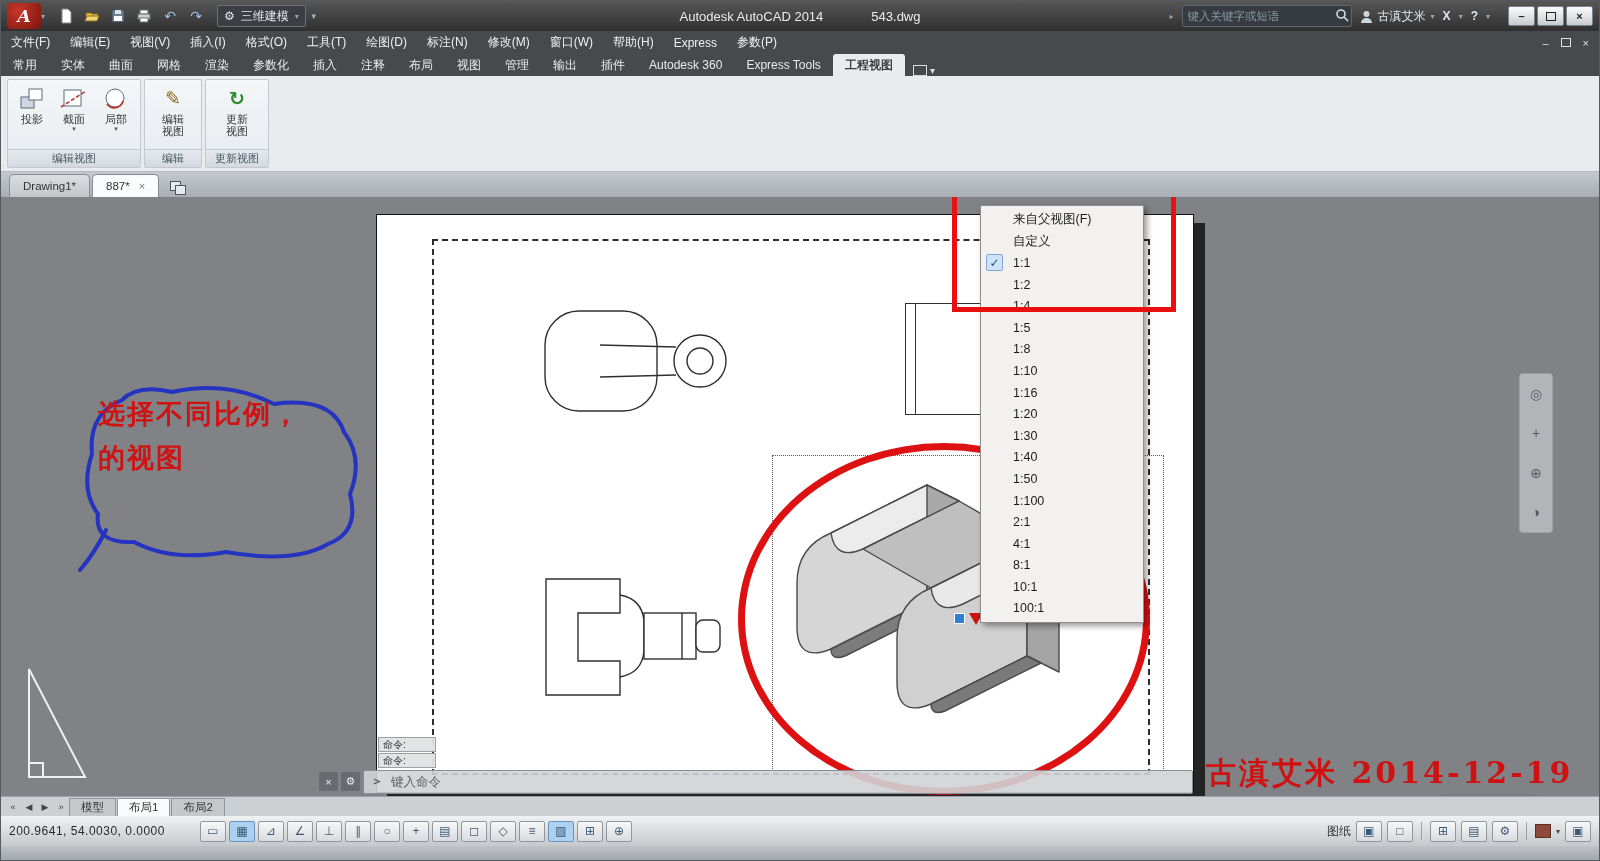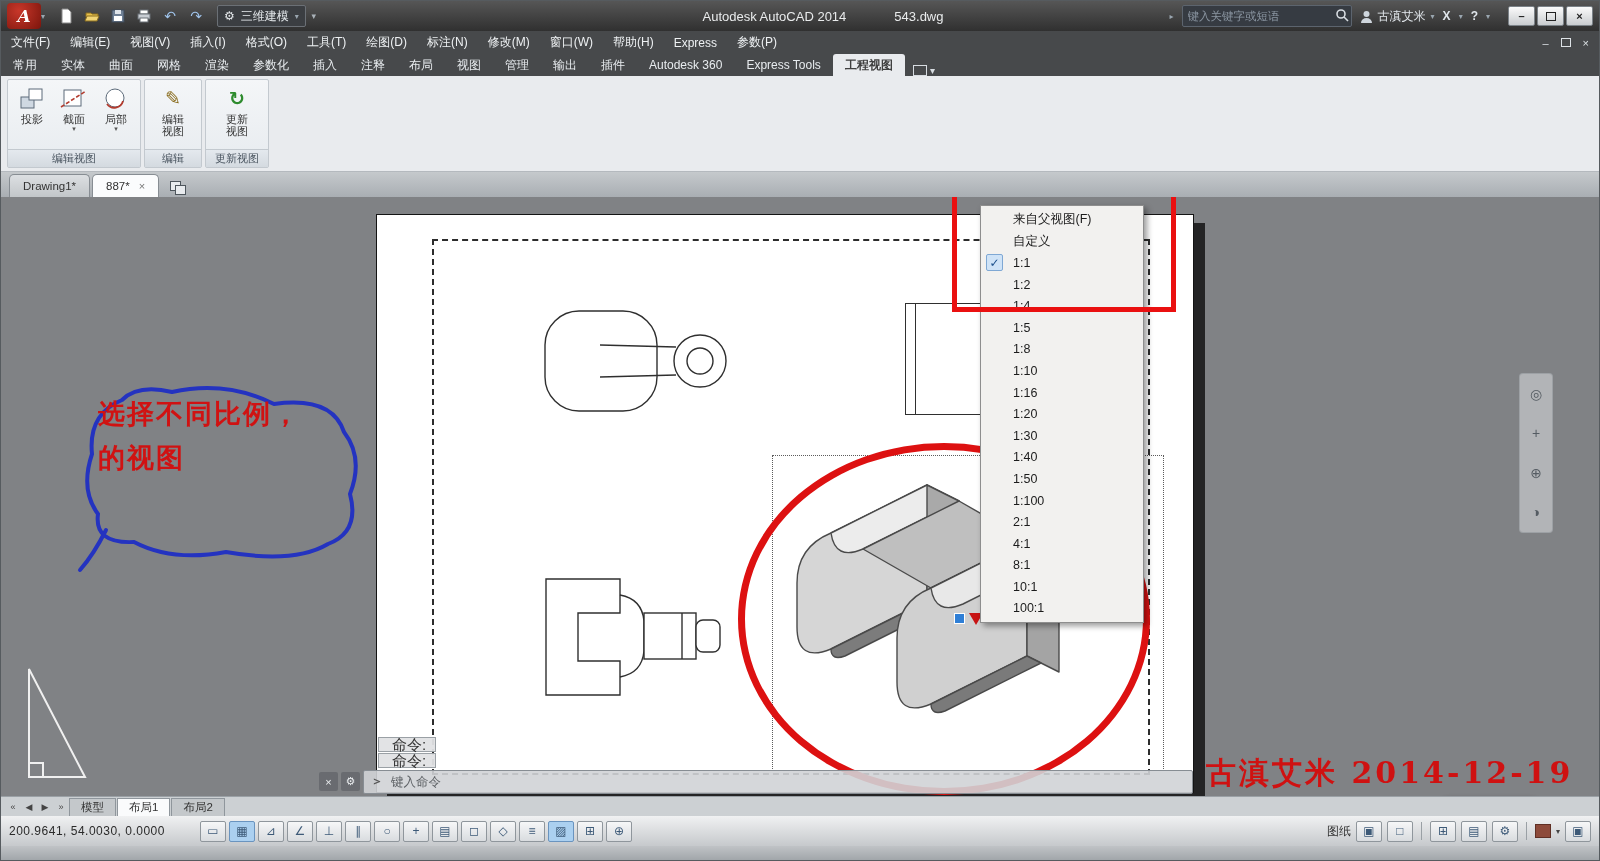--- a/index.html
+++ b/index.html
@@ -11,21 +11,21 @@
   #titlebar{top:0;height:30px;background:linear-gradient(#565656,#303030);display:flex;align-items:center;z-index:70;}
   .logo{width:34px;height:26px;margin-left:6px;border-radius:4px;background:radial-gradient(circle at 35% 30%,#c8372a,#7c150c);
         color:#fff;font:italic bold 17px "DejaVu Serif",serif;display:flex;align-items:center;justify-content:center;}
   .qat{display:flex;align-items:center;gap:4px;margin-left:10px;}
   .qat-btn{width:22px;height:20px;display:flex;align-items:center;justify-content:center;border-radius:2px;}
   .qat-glyph{color:#9fc3ea;font-size:14px;line-height:1;}
   .ws-select{margin-left:10px;height:20px;display:flex;align-items:center;gap:6px;padding:0 6px;
              background:#3b3e42;border:1px solid #6b7076;border-radius:2px;color:#e3e7ea;font-size:12px;}
   .ws-extra{width:16px;height:20px;display:flex;align-items:center;justify-content:center;color:#aab2b9;font-size:9px;}
   .title-center{position:absolute;left:50%;transform:translateX(-50%);top:0;height:30px;display:flex;align-items:center;gap:48px;
-                color:#e9ebec;font-size:13px;white-space:nowrap;margin-left:23px;}
+                color:#e9ebec;font-size:13px;white-space:nowrap;}
   .tb-right{position:absolute;right:6px;top:0;height:30px;display:flex;align-items:center;gap:8px;}
   .search-box{width:168px;height:20px;background:#363b42;border:1px solid #5c646e;border-radius:2px;display:flex;align-items:center;}
   .search-box input{flex:1;background:transparent;border:0;outline:none;color:#cfd6dd;font-size:11.5px;padding:0 5px;min-width:0;}
   .search-box input::placeholder{color:#8b96a2;}
   .mini-ic{color:#dfe5ea;font-size:12px;line-height:1;}
   .tb-caret{color:#9aa6b0;font-size:8px;}
   .signin{display:flex;align-items:center;gap:5px;color:#e4e9ee;font-size:12px;}
   .winbtns{display:flex;gap:2px;margin-left:10px;}
   .winbtn{width:25px;height:18px;border:1px solid #7b8288;border-radius:2px;background:linear-gradient(#fbfbfb,#c9cccf);
           display:flex;align-items:center;justify-content:center;color:#222;font-size:11px;font-weight:bold;}
@@ -89,21 +89,21 @@
             font-size:12px;font-weight:bold;color:#1a4e8a;}
   .mi.checked .mi-check{background:#cfe3f7;border:1px solid #7fa8d4;border-radius:2px;box-sizing:border-box;}
 
   
   #annotation{position:absolute;left:75px;top:165px;width:292px;height:222px;z-index:8;}
   #annotation svg{position:absolute;left:0;top:0;}
   #annotation .ann-text{position:absolute;left:22px;top:30px;font-size:27px;line-height:44px;color:#d01212;letter-spacing:2px;font-weight:bold;}
 
   
   .cmd-hist{position:absolute;left:377px;width:58px;height:15px;background:rgba(224,226,228,.95);border:1px solid #9aa0a5;
-            font-size:15px;color:#333;line-height:14px;padding-left:4px;box-sizing:border-box;z-index:9;text-align:center;}
+            font-size:10px;color:#333;line-height:14px;padding-left:4px;box-sizing:border-box;z-index:9;}
   #cmdbar{position:absolute;left:318px;top:573px;width:874px;height:23px;display:flex;align-items:center;gap:3px;z-index:9;}
   .cmd-sq{width:19px;height:19px;background:rgba(86,90,95,.55);border-radius:2px;color:#eceff1;font-size:11px;
           display:flex;align-items:center;justify-content:center;}
   #cmd-input-wrap{flex:1;height:22px;background:rgba(208,211,214,.9);border:1px solid #878d93;border-radius:2px;
                   display:flex;align-items:center;gap:6px;padding:0 7px;}
   #cmd-input-wrap .prompt{color:#555;font-weight:bold;font-size:12px;}
   #cmd-input-wrap input{flex:1;background:transparent;border:0;outline:none;font-size:12.5px;color:#333;}
   #cmd-input-wrap input::placeholder{color:#5d6165;}
 
   

